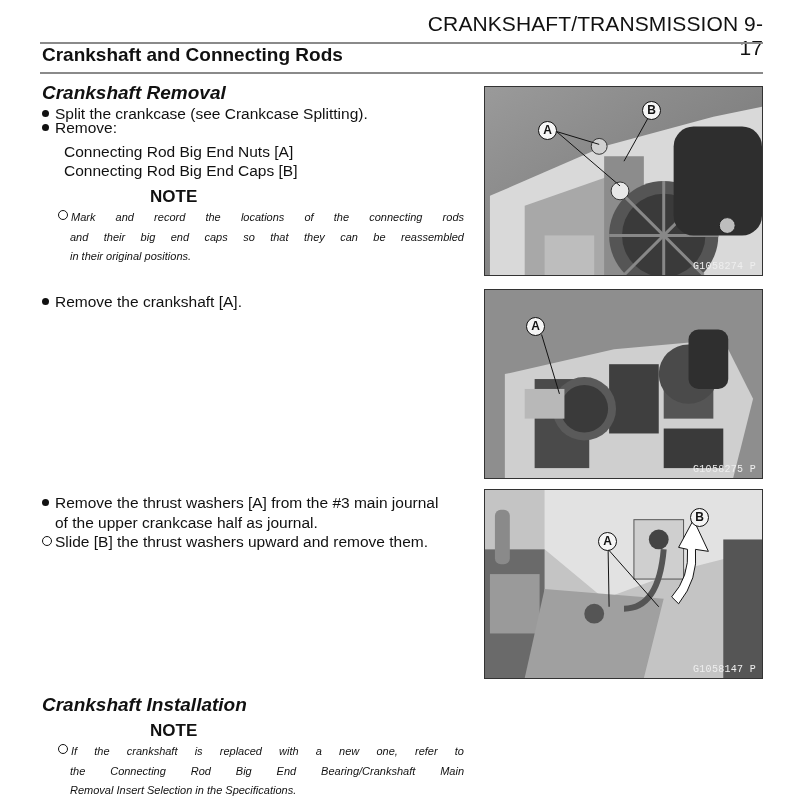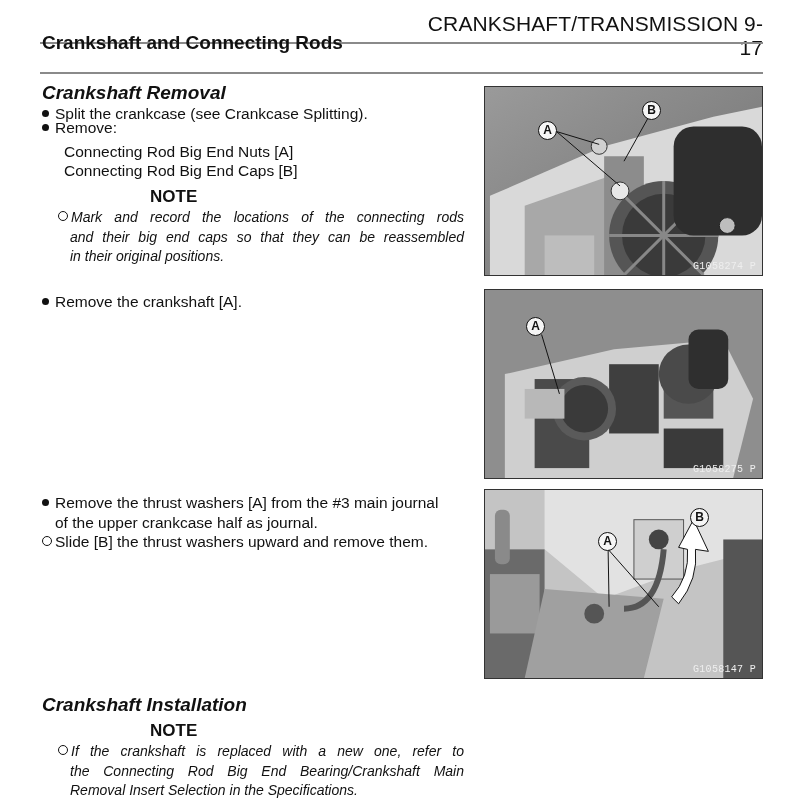--- a/index.html
+++ b/index.html
@@ -8,41 +8,41 @@
 
     .page-header {
       position: absolute; left: 408px; top: 12px; width: 355px;
       font-weight: normal; font-size: 21px; text-align: right; letter-spacing: 0.1px;
     }
     .rule { position: absolute; left: 40px; width: 723px; height: 2px; background: #8a8a8a; }
     .rule.top { top: 42px; }
     .rule.bottom { top: 72px; }
 
     .section-title {
-      position: absolute; left: 42px; top: 32px; font-weight: bold; font-size: 19px;
+      position: absolute; left: 42px; top: 44px; font-weight: bold; font-size: 19px;
     }
 
     .sub-title {
       position: absolute; left: 42px; font-weight: bold; font-style: italic; font-size: 19px;
     }
 
     .line { position: absolute; left: 42px; font-size: 15.5px; white-space: nowrap; line-height: 19px; }
     .bullet::before {
       content: ""; display: inline-block; width: 7px; height: 7px; border-radius: 50%;
       background: #111; margin-right: 6px; vertical-align: 2px;
     }
     .indent1 { left: 55px; }
     .indent2 { left: 64px; }
 
     .note-heading {
       position: absolute; left: 150px; width: 220px; 
       font-weight: bold; font-size: 17px;
     }
     .note-line {
-      position: absolute; left: 58px; width: 406px; font-style: italic; font-size: 14px;
+      position: absolute; left: 58px; width: 406px; font-style: italic; font-size: 11px;
       line-height: 19px; white-space: nowrap; text-align: justify; text-align-last: justify;
     }
     .note-line.cont { left: 70px; width: 394px; }
     .note-line.last { text-align-last: left; }
     .circle::before {
       content: ""; display: inline-block; width: 8px; height: 8px; border: 1.3px solid #111;
       border-radius: 50%; margin-right: 3px; vertical-align: 1px;
     }
 
     .figure {

